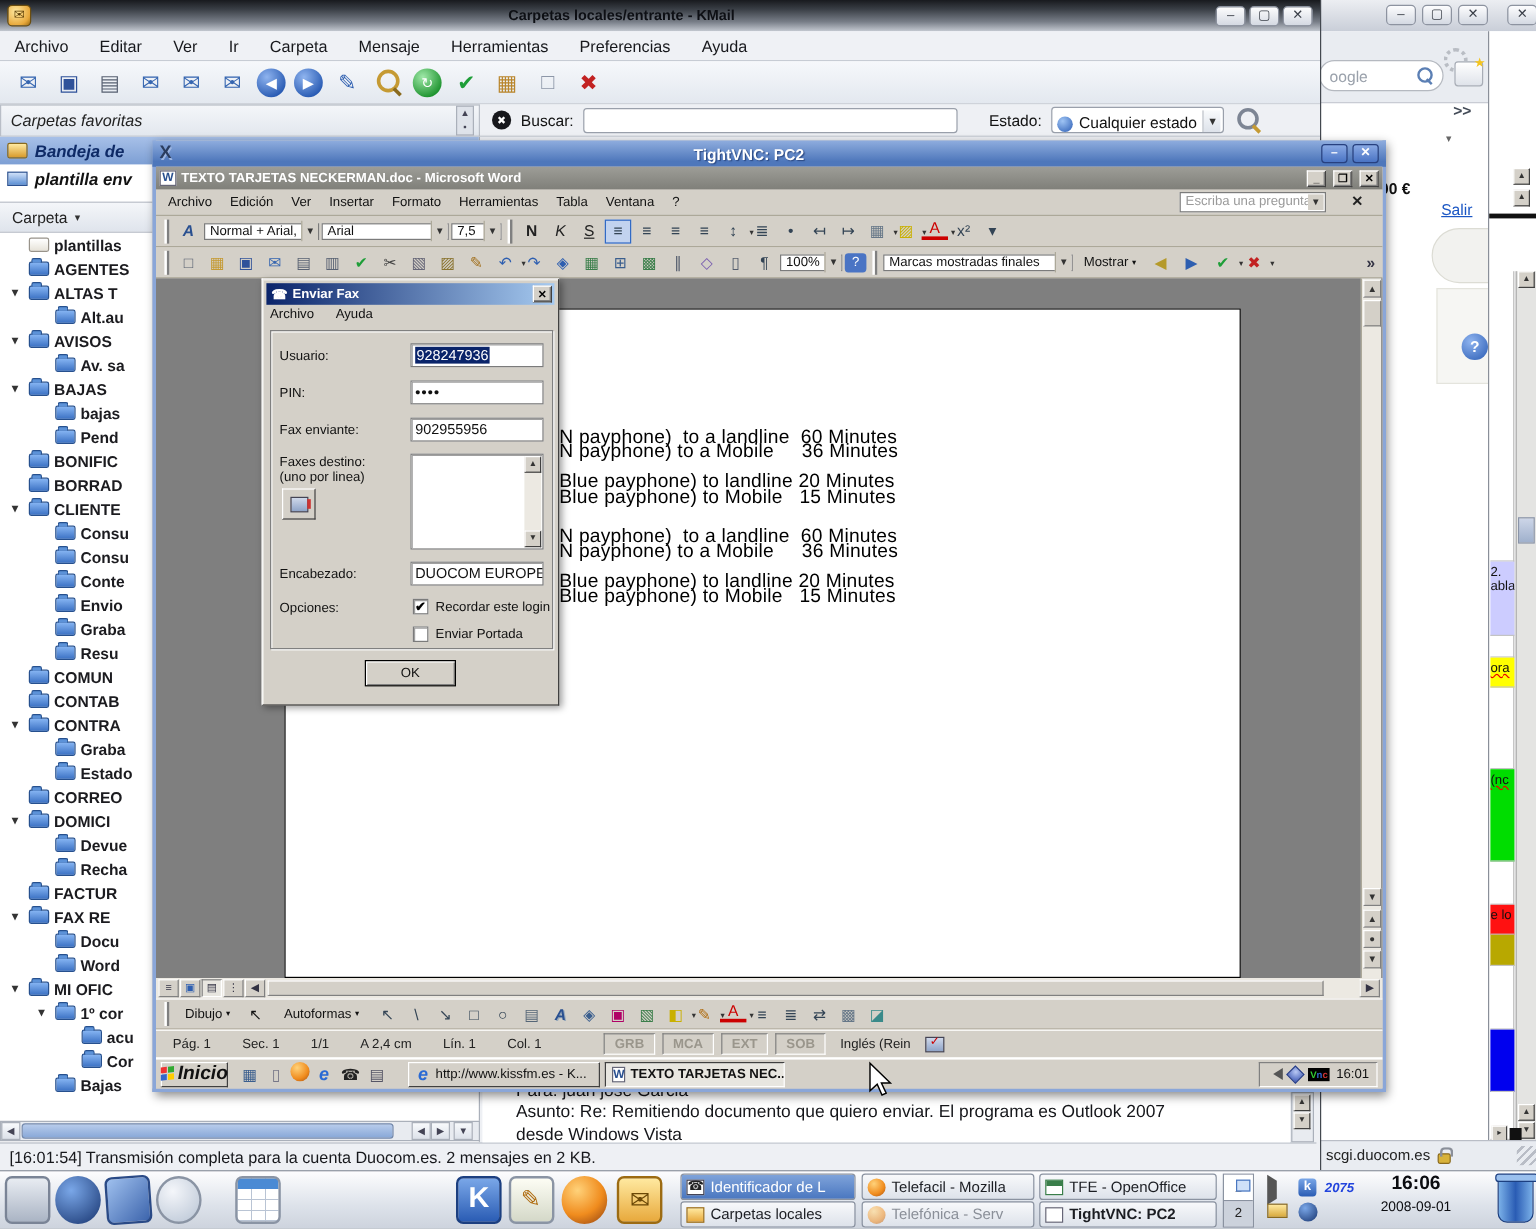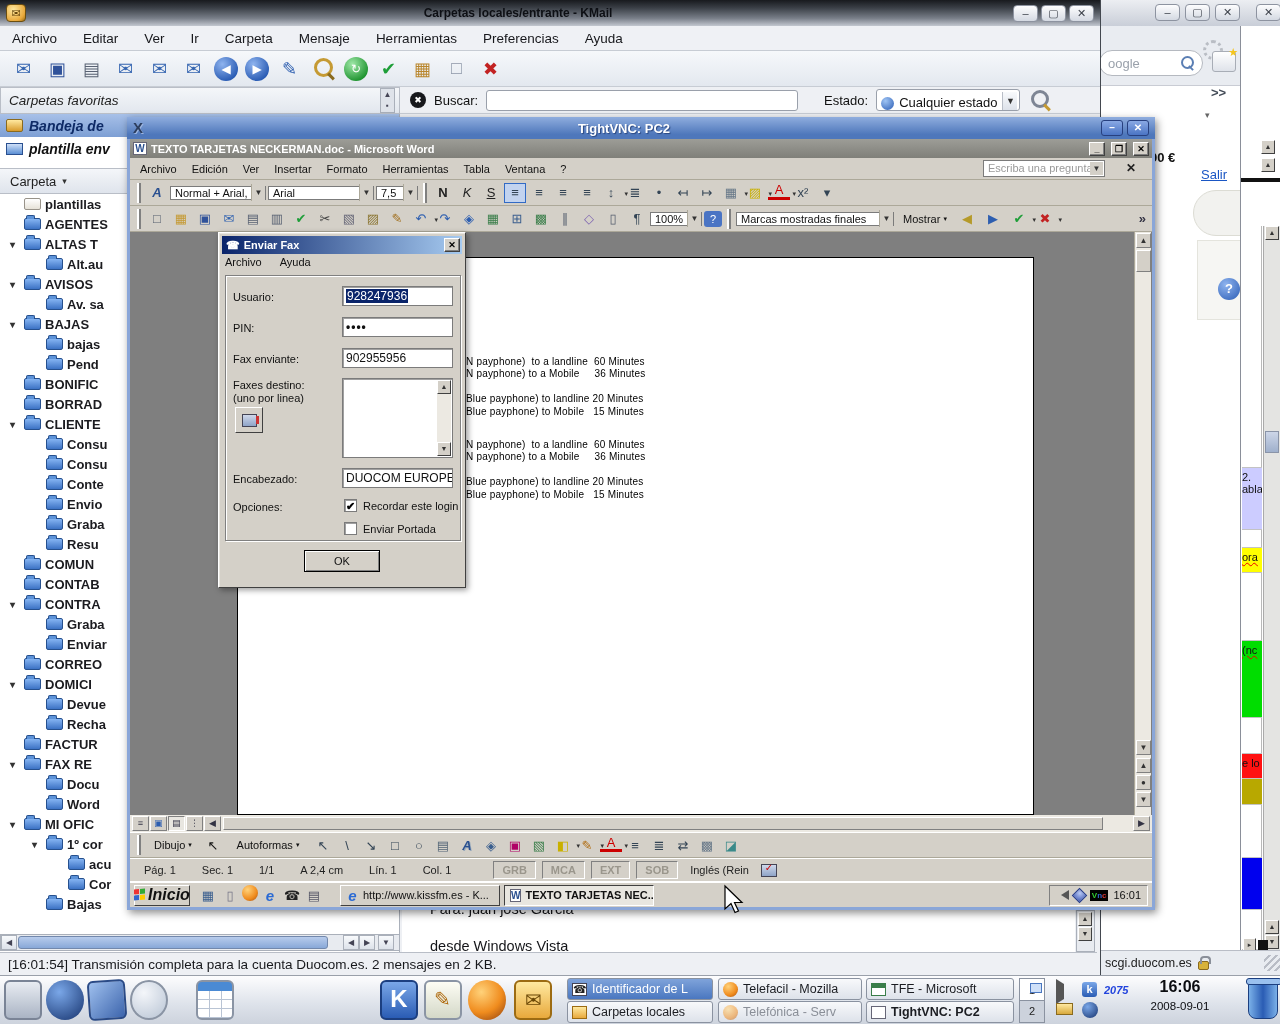--- a/index.html
+++ b/index.html
@@ -131,21 +131,21 @@
 .wtb.fc{color:#c00;border-bottom:3px solid #c00;height:17px}
 .wtb.wa{color:#2a5090;font-style:italic;font-weight:bold;text-shadow:1px 1px 0 #9ab}
 .wtb.car::after{content:"▾";font-size:7px;position:absolute;right:-6px;top:7px;color:#333}
 .wcombo{height:14px;background:#fff;border:1px solid #7b7b7b;font-size:11px;display:flex;align-items:center;
  padding-left:4px;position:relative;flex:none;white-space:nowrap}
 .wcombo .car{margin-left:auto;width:14px;height:17px;background:#d4d0c8;border-left:1px solid #aca899;
  font-size:8px;line-height:17px;text-align:center;color:#333;flex:none}
 .toolgrip{width:4px;height:20px;border-left:2px solid #fff;border-right:2px solid #808080;margin:0 3px;flex:none}
 .docarea{position:absolute;left:0;top:93px;width:1022px;height:583px;background:#7f7f7f;overflow:hidden}
 .page{position:absolute;left:107px;top:25px;width:797px;height:558px;background:#fff;border:1px solid #000}
-.doctext{position:absolute;width:330px;font-size:10px;letter-spacing:.2px;color:#000}
+.doctext{position:absolute;width:330px;font-size:16px;letter-spacing:.2px;color:#000}
 .dl{height:12.4px;white-space:pre}
 .wvscroll{position:absolute;left:1004px;top:93px;width:17px;height:583px;background:#ece9e2;border-left:1px solid #aca899}
 .wsq{position:absolute;left:1px;width:15px;height:15px;background:#d4d0c8;border:1px solid;border-color:#fff #808080 #808080 #fff;
  font-size:8px;text-align:center;line-height:13px;color:#333}
 .whscroll{position:absolute;left:0;top:676px;width:1022px;height:17px;background:#ece9e2;display:flex;align-items:center}
 .vwb{width:17px;height:15px;background:#d4d0c8;border:1px solid;border-color:#fff #808080 #808080 #fff;
  font-size:9px;text-align:center;line-height:13px;color:#334;flex:none}
 .vwb.sel{border-color:#808080 #fff #fff #808080;background:#e8e6e0}
 .wthumb{width:880px;height:13px;background:#d4d0c8;border:1px solid;border-color:#fff #808080 #808080 #fff;margin-left:2px}
 .wstatus{position:absolute;left:0;top:719px;width:1022px;height:23px;background:#d4d0c8;border-top:1px solid #fff;
@@ -564,21 +564,21 @@
           <div class="trow" style="padding-left: 32px;">
             <span class="tarr"></span>
             <span class="fico"></span>
             <span>Graba</span>
             <span class="tsize"></span>
           </div>
 
           <div class="trow" style="padding-left: 32px;">
             <span class="tarr"></span>
             <span class="fico"></span>
-            <span>Enviar</span>
+            <span>Estado</span>
             <span class="tsize"></span>
           </div>
 
           <div class="trow" style="padding-left: 10px;">
             <span class="tarr"></span>
             <span class="fico"></span>
             <span>CORREO</span>
             <span class="tsize"></span>
           </div>
 
@@ -676,20 +676,21 @@
       <span class="sbb">▶</span>
       <span class="sbb" style="margin-left:3px">▼</span>
     </div>
     <div class="abs kstatus">
       <span>[16:01:54] Transmisión completa para la cuenta Duocom.es. 2 mensajes en 2 KB.</span>
     </div>
   </div>
 
   <div class="abs kpreview">
     <div style="top:-9px">Para: juan jose Garcia</div>
+    <div style="top:9px">Asunto: Re: Remitiendo documento que quiero enviar. El programa es Outlook 2007</div>
     <div style="top:28px">desde Windows Vista</div>
   </div>
   <div class="abs kpscroll">
     <span class="dtab" style="left:1px;top:1px">▲</span>
     <span class="dtab" style="left:1px;top:16px">▼</span>
   </div>
 
   <div class="abs vnc">
     <div class="vtitle">
       <span class="vicon">X</span>
@@ -987,21 +988,21 @@
       </div>
       <div class="wstatus">
         <span style="display:flex;gap:10px">
           <span class="wseg">Pág. 1</span>
             <span class="wseg">Sec. 1</span>
             <span class="wseg">1/1</span>
             <span class="wseg">A 2,4 cm</span>
             <span class="wseg">Lín. 1</span>
             <span class="wseg">Col. 1</span>
         </span>
-        <span style="display:flex;gap:6px;margin-left:30px">
+        <span style="display:flex;gap:6px;margin-left:40px">
           <span class="wseg gray sunk">GRB</span>
             <span class="wseg gray sunk">MCA</span>
             <span class="wseg gray sunk">EXT</span>
             <span class="wseg gray sunk">SOB</span>
         </span>
         <span class="wseg">Inglés (Rein</span>
         <span style="width:16px;height:13px;background:linear-gradient(#cfd8ea,#8fa4c8);border:1px solid #445;position:relative">
             <i style="position:absolute;left:3px;top:-3px;color:#c00;font-style:normal;font-size:10px">✓</i>
           </span>
       </div>
@@ -1102,21 +1103,21 @@
           <span>Identificador de L</span>
         </div>
       
         <div class="ktask ic-ff" style="top: 2px; left: 718px; width: 144px;">
           <span class="tic"></span>
           <span>Telefacil - Mozilla</span>
         </div>
       
         <div class="ktask ic-oo" style="top: 2px; left: 866px; width: 148px;">
           <span class="tic"></span>
-          <span>TFE - Microsoft</span>
+          <span>TFE - OpenOffice</span>
         </div>
       
     </span>
     <span>
       
         <div class="ktask ic-km" style="top: 25px; left: 567px; width: 146px;">
           <span class="tic"></span>
           <span>Carpetas locales</span>
         </div>
       

